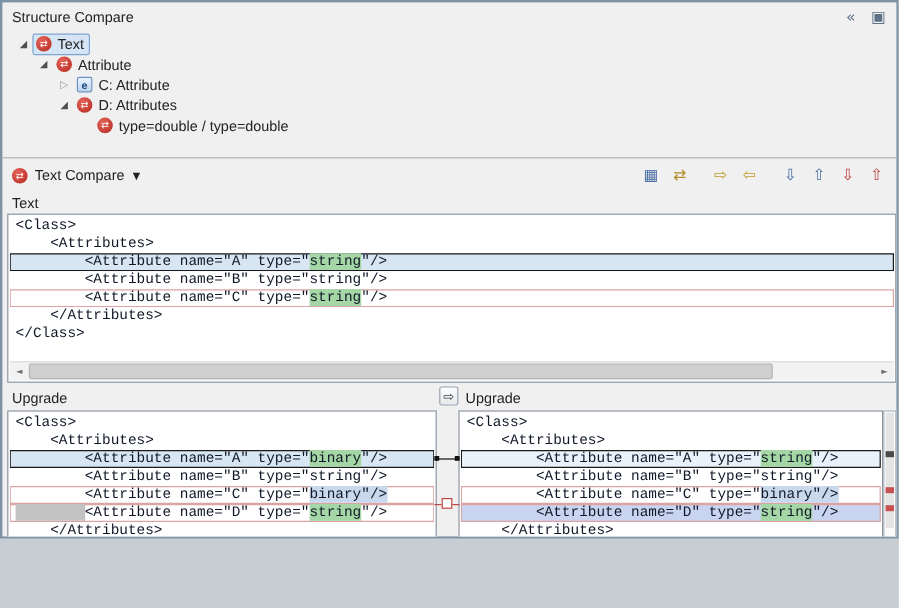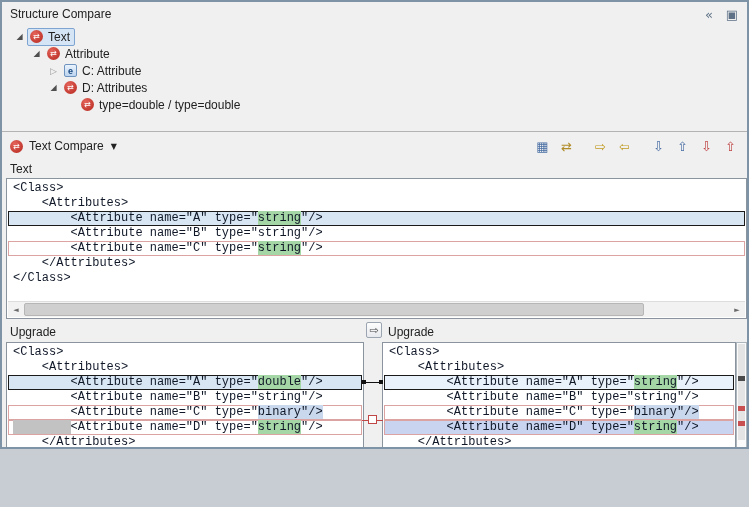--- a/index.html
+++ b/index.html
@@ -171,21 +171,21 @@
   </div>
 
   <div class="pane-label" id="current-label">Upgrade</div>
   <div class="gutter-icon glyph">⇨</div>
   <div class="pane-label" id="upgrade-label">Upgrade</div>
 
   <div class="code-box" id="current-box">
     <div class="code-lines" id="current-lines">
         <div class="code-line"><span>&lt;Class&gt;</span></div>
         <div class="code-line"><span>    &lt;Attributes&gt;</span></div>
-        <div class="code-line b-black bg-selected"><span>        &lt;Attribute name="A" type="</span><span class="hl-green">double</span><span>"/&gt;</span></div>
+        <div class="code-line b-black bg-selected"><span>        &lt;Attribute name="A" type="</span><span class="hl-green">binary</span><span>"/&gt;</span></div>
         <div class="code-line"><span>        &lt;Attribute name="B" type="string"/&gt;</span></div>
         <div class="code-line b-pink"><span>        &lt;Attribute name="C" type="</span><span class="hl-blue">binary"/&gt;</span></div>
         <div class="code-line b-pink"><span class="hl-gray">        </span><span>&lt;Attribute name="D" type="</span><span class="hl-green">string</span><span>"/&gt;</span></div>
         <div class="code-line"><span>    &lt;/Attributes&gt;</span></div>
         <div class="code-line"><span>&lt;/Class&gt;</span></div>
       </div>
     <div class="hscroll">
       <span class="sb-btn glyph">◄</span>
       <span class="sb-track">
           <span class="sb-thumb"></span>

